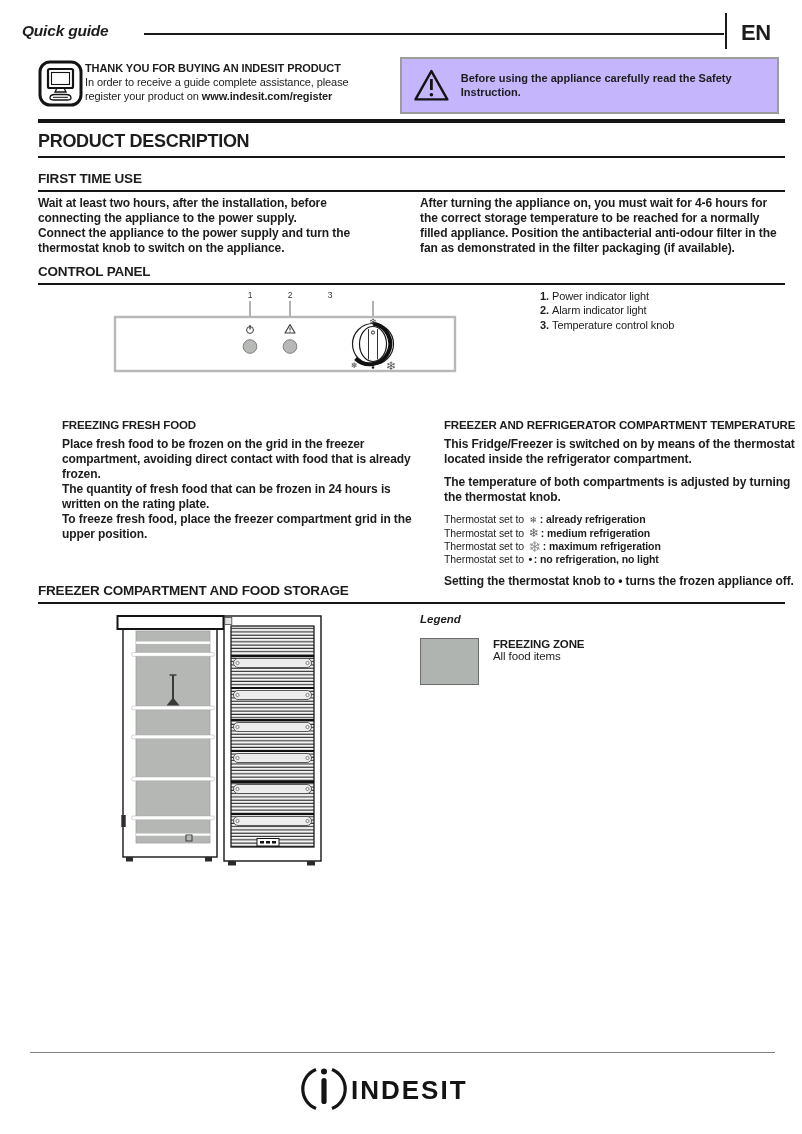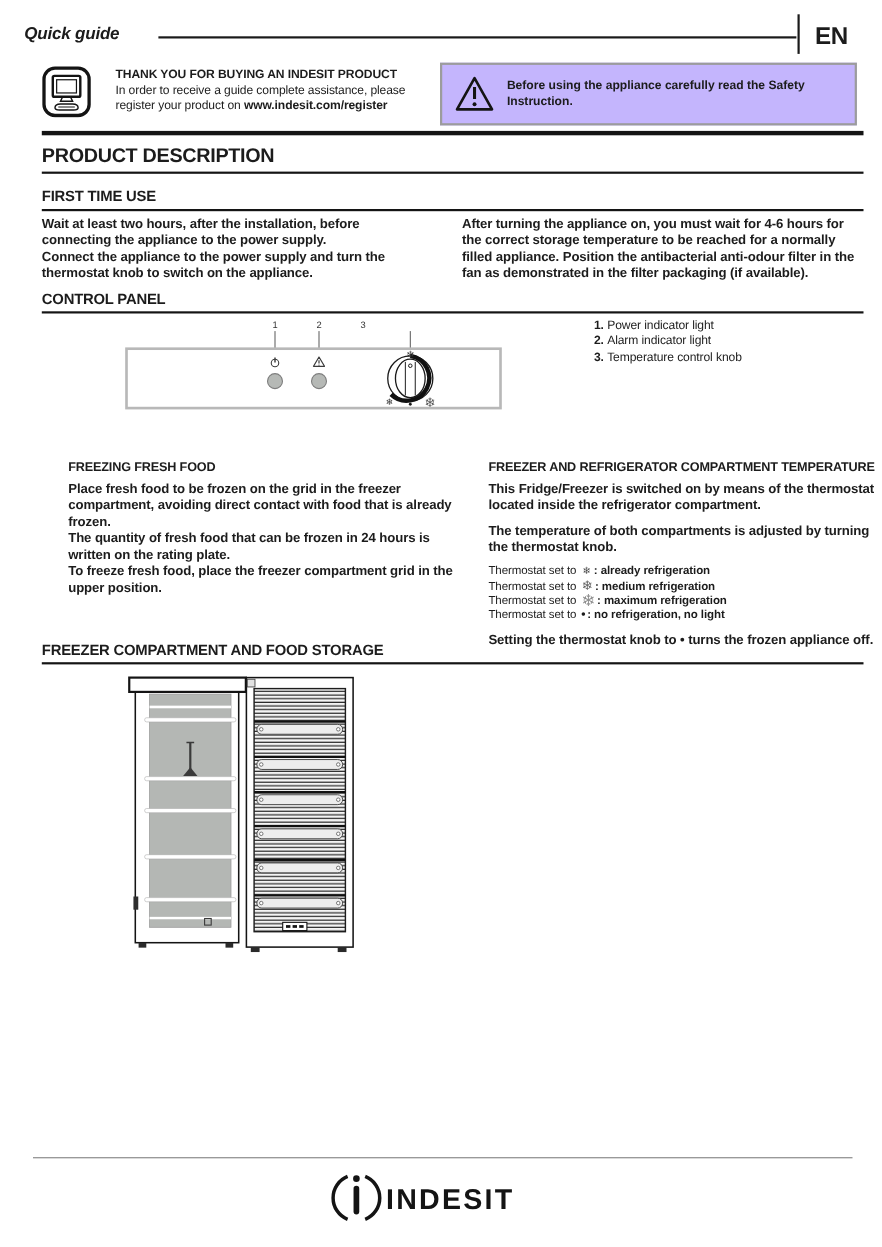--- a/index.html
+++ b/index.html
@@ -11,21 +11,21 @@
   }
   .abs { position:absolute; }
 
   
   .qg-title { left:22px; top:22px; font-size:15.5px; font-weight:bold; font-style:italic; letter-spacing:-0.2px; }
   .qg-line  { left:144px; top:33px; width:580px; height:2px; background:#1a1a1a; }
   .qg-endbar{ left:725px; top:13px; width:2px; height:36px; background:#1a1a1a; }
   .qg-lang  { left:741px; top:20px; font-size:22px; font-weight:bold; letter-spacing:-0.5px; }
 
   
-  .register { left:38px; top:60px; width:350px; display:flex; gap:22px; }
+  .register { left:38px; top:60px; width:350px; display:flex; gap:2px; }
   .register .txt { font-size:11px; line-height:1.26; letter-spacing:-0.1px; padding-top:2px; }
   .register .txt .t { font-weight:bold; }
 
   
   .warnbox {
     left:400px; top:57px; width:379px; height:57px;
     background:#c4b5fd; border:2px solid #9c9c9c;
     display:flex; align-items:center; gap:11px; padding-left:11px;
   }
   .warnbox .txt { font-size:11px; font-weight:bold; line-height:1.25; width:318px; }
@@ -274,20 +274,30 @@
         <rect x="145" y="227.5" width="22" height="7.5" fill="#ffffff" stroke="#141414" stroke-width="1"></rect>
         <rect x="148" y="230" width="4" height="2.5" fill="#141414"></rect>
         <rect x="154" y="230" width="4" height="2.5" fill="#141414"></rect>
         <rect x="160" y="230" width="4" height="2.5" fill="#141414"></rect>
       </g>
       <rect x="116" y="250" width="8" height="4.5" fill="#2a2a2a"></rect>
       <rect x="195" y="250" width="8" height="4.5" fill="#2a2a2a"></rect>
     </g>
   </svg>
 
+  <div class="abs fz-legend">
+    <div class="lt">Legend</div>
+    <div class="item">
+      <div class="fz-swatch"></div>
+      <div>
+        <div class="zt">FREEZING ZONE</div>
+        <div class="zd">All food items</div>
+      </div>
+    </div>
+  </div>
 
   <div class="abs footer-rule"></div>
   <div class="abs logo-wrap">
     <svg width="200" height="52" viewBox="0 0 200 52">
       <path d="M 15 6.5 A 21 21 0 0 0 15 45.5" fill="none" stroke="#141414" stroke-width="3.2"></path>
       <path d="M 31 6.5 A 21 21 0 0 1 31 45.5" fill="none" stroke="#141414" stroke-width="3.2"></path>
       <circle cx="23" cy="8.5" r="3" fill="#141414"></circle>
       <rect x="20.4" y="15" width="5.2" height="26" rx="2.6" fill="#141414"></rect>
       <text x="50" y="36" font-size="26" font-weight="bold" letter-spacing="2" fill="#141414" font-family="Liberation Sans, sans-serif">INDESIT</text>
     </svg>

